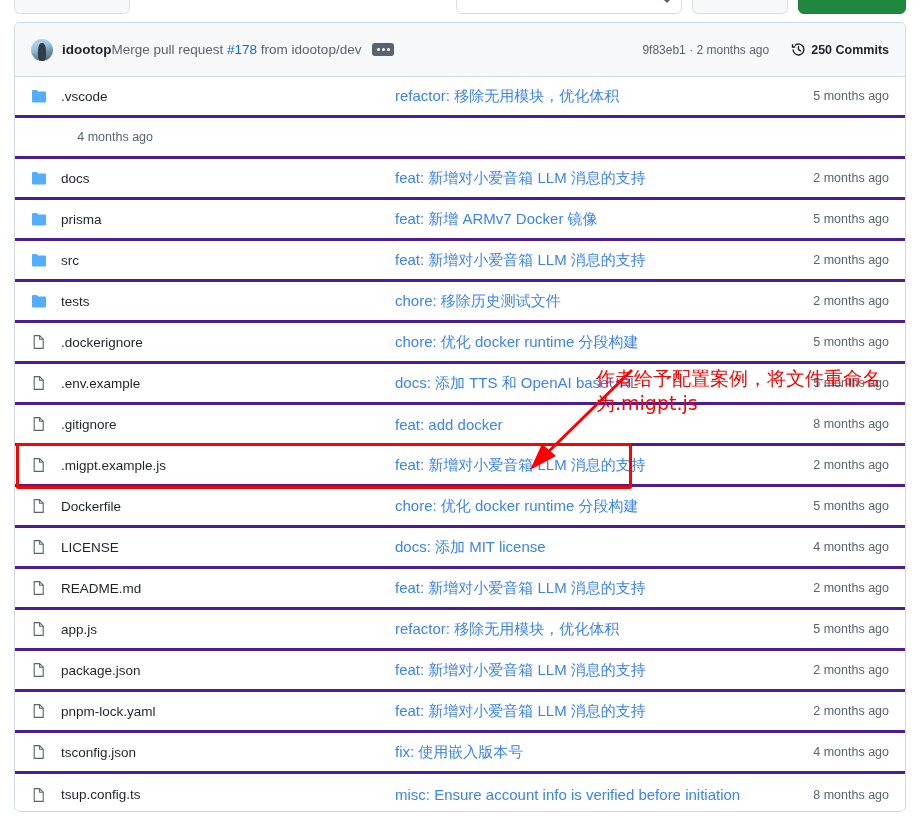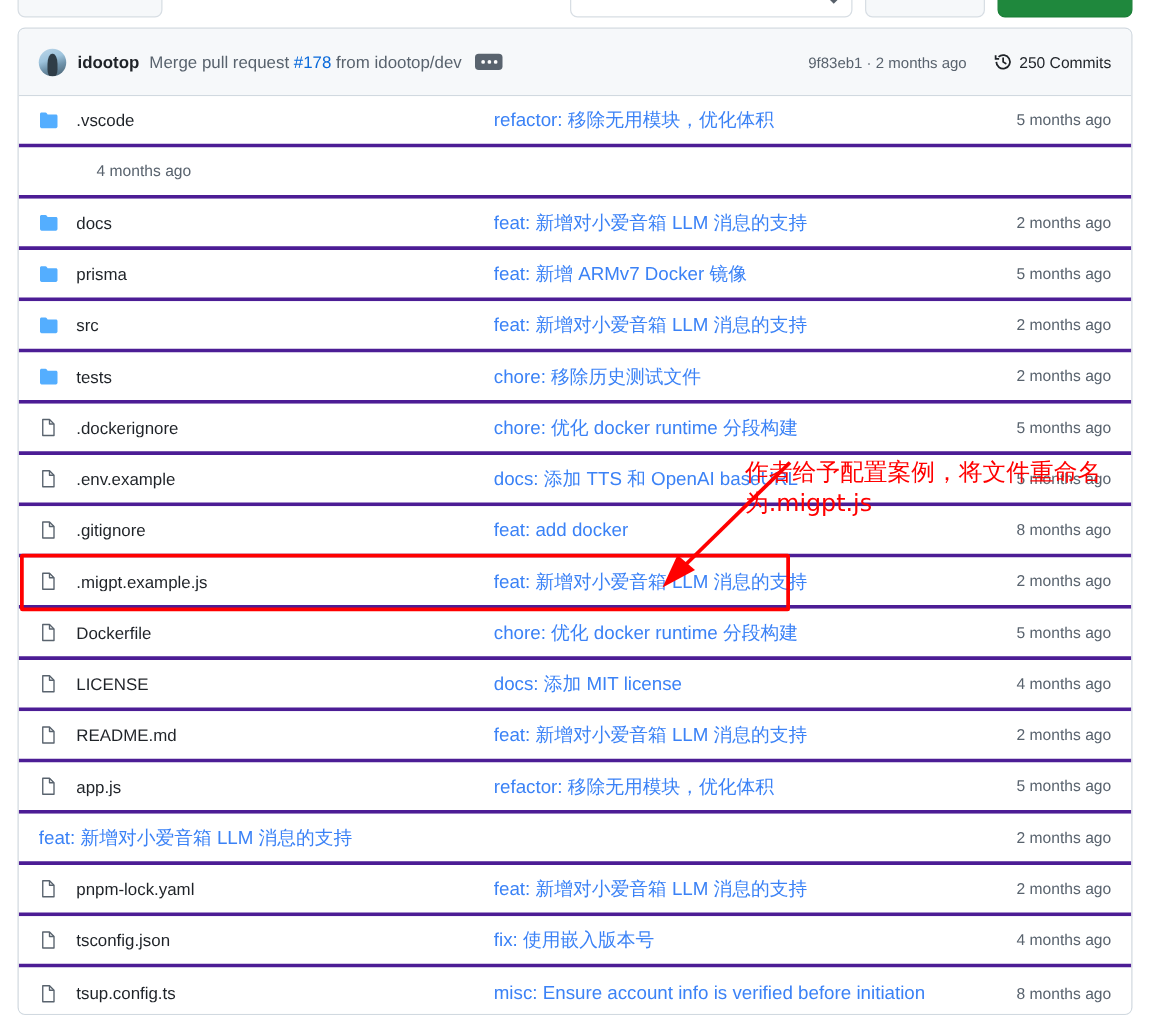--- a/index.html
+++ b/index.html
@@ -45,35 +45,35 @@
     width: 22px; height: 22px; border-radius: 50%; flex: 0 0 22px;
     background: linear-gradient(160deg,#bcd6e8 0%,#9ec4dd 38%,#6f93ab 62%,#48606f 100%);
     position: relative; overflow: hidden; margin-right: 9px;
   }
   .avatar::after {
     content: ""; position: absolute; left: 7px; top: 4px;
     width: 8px; height: 18px; border-radius: 45% 45% 30% 30%;
     background: #2f3d47;
   }
   .commit-author {
-    font-size: 13.5px; font-weight: 600; color: #1f2328; margin-right: 8px; white-space: nowrap;
+    font-size: 13.5px; font-weight: 600; color: #1f2328; white-space: nowrap;
   }
   .commit-msg { font-size: 13.5px; color: #59636e; white-space: nowrap; }
   .commit-msg .pr-link { color: #0969da; }
   .ellipsis-btn {
     margin-left: 11px; width: 22px; height: 13px; border-radius: 3px;
     background: #59636e; display: inline-flex; align-items: center;
     justify-content: center; gap: 2px; flex: 0 0 auto;
   }
   .ellipsis-btn i { width: 3px; height: 3px; border-radius: 50%; background: #ffffff; display: block; }
   .commit-spacer { flex: 1 1 auto; }
   .commit-sha { font-size: 12px; color: #59636e; white-space: nowrap; }
   .commit-count {
     display: inline-flex; align-items: center; gap: 5px;
-    margin-left: 22px; font-size: 12.5px; color: #1f2328; font-weight: 400; white-space: nowrap;
+    margin-left: 22px; font-size: 12.5px; color: #1f2328; font-weight: 700; white-space: nowrap;
   }
   .commit-count svg { display: block; }
 
   
   .file-list { display: block; }
   .row {
     display: flex; align-items: center; height: 41px;
     padding: 0 16px; border-bottom: 3px solid #4c1d95; background: #ffffff;
   }
   .row:last-child { border-bottom: none; }
@@ -297,20 +297,29 @@
                 <path fill="none" stroke="#59636e" stroke-width="1.1" stroke-linejoin="round" d="M3.2 1.6h5.4l3.6 3.6v9.2H3.2V1.6Z"></path>
                 <path fill="none" stroke="#59636e" stroke-width="1.1" stroke-linejoin="round" d="M8.6 1.6v3.6h3.6"></path>
               </svg>
             </span>
             <span class="fname">app.js</span>
           </div>
           <div class="cell-msg">refactor: 移除无用模块，优化体积</div>
           <div class="cell-time">5 months ago</div>
         </div>
         <div class="row">
+          <div class="cell-name">
+            <span class="icon">
+              <svg width="16" height="16" viewBox="0 0 16 16">
+                <path fill="none" stroke="#59636e" stroke-width="1.1" stroke-linejoin="round" d="M3.2 1.6h5.4l3.6 3.6v9.2H3.2V1.6Z"></path>
+                <path fill="none" stroke="#59636e" stroke-width="1.1" stroke-linejoin="round" d="M8.6 1.6v3.6h3.6"></path>
+              </svg>
+            </span>
+            <span class="fname">package.json</span>
+          </div>
           <div class="cell-msg">feat: 新增对小爱音箱 LLM 消息的支持</div>
           <div class="cell-time">2 months ago</div>
         </div>
         <div class="row">
           <div class="cell-name">
             <span class="icon">
               <svg width="16" height="16" viewBox="0 0 16 16">
                 <path fill="none" stroke="#59636e" stroke-width="1.1" stroke-linejoin="round" d="M3.2 1.6h5.4l3.6 3.6v9.2H3.2V1.6Z"></path>
                 <path fill="none" stroke="#59636e" stroke-width="1.1" stroke-linejoin="round" d="M8.6 1.6v3.6h3.6"></path>
               </svg>

